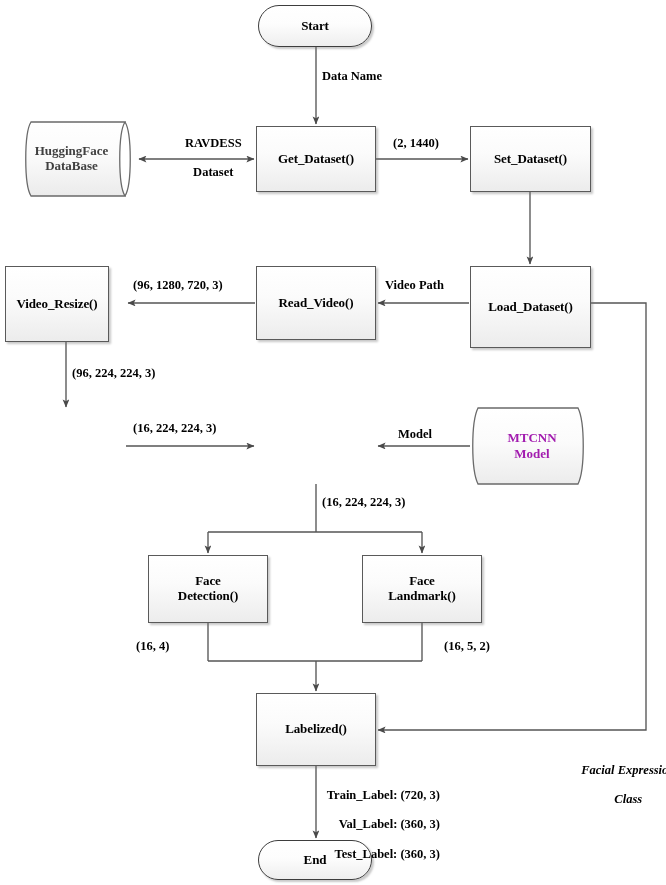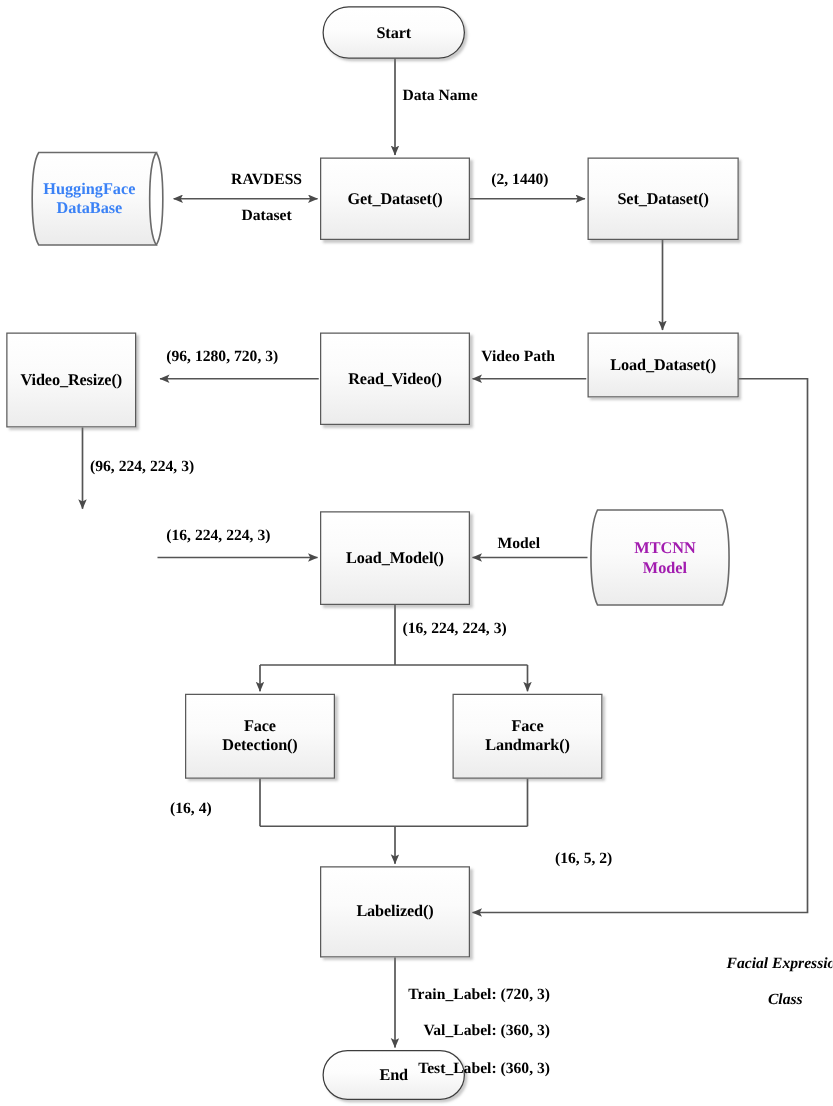--- a/index.html
+++ b/index.html
@@ -48,21 +48,21 @@
   .db-wrap svg { position: absolute; left: 0; top: 0; overflow: visible; }
   .db-label {
     position: absolute;
     left: 0; top: 0;
     width: 100%; height: 100%;
     display: flex; align-items: center; justify-content: center;
     text-align: center;
     font-weight: bold;
     font-size: 13px;
     line-height: 1.15;
-    color: #3b82f6;
+    color: #404040;
     padding-right: 14px;
     box-sizing: border-box;
   }
   
   .doc-wrap { position: absolute; }
   .doc-wrap svg { position: absolute; left: 0; top: 0; overflow: visible; }
   .doc-label {
     position: absolute;
     left: 0; top: 0;
     width: 100%; height: 100%;
@@ -167,36 +167,33 @@
   </div>
 
   <div class="node proc" style="left:256px; top:126px; width:120px; height:66px;">
     <span>Get_Dataset()</span>
   </div>
 
   <div class="node proc" style="left:470px; top:126px; width:121px; height:66px;">
     <span>Set_Dataset()</span>
   </div>
 
-  <div class="node proc" style="left:470px; top:266px; width:121px; height:52px;">
+  <div class="node proc" style="left:470px; top:266px; width:121px; height:82px;">
     <span>Load_Dataset()</span>
   </div>
 
   <div class="node proc" style="left:256px; top:266px; width:120px; height:74px;">
     <span>Read_Video()</span>
   </div>
 
   <div class="node proc" style="left:5px; top:266px; width:104px; height:76px;justify-content:center;">
     <span>Video_Resize()</span>
   </div>
 
 
-  <div class="node proc" style="left:256px; top:409px; width:120px; height:75px;">
-    <span>Load_Model()</span>
-  </div>
 
   <div class="doc-wrap" style="left:468px; top:406px; width:128px; height:80px;">
     <svg width="128" height="80" viewBox="0 0 128 80" xmlns="http://www.w3.org/2000/svg">
       <defs>
         <linearGradient id="docg" x1="0" y1="0" x2="0" y2="1">
           <stop offset="0%" stop-color="#ffffff"></stop>
           <stop offset="45%" stop-color="#fbfbfb"></stop>
           <stop offset="100%" stop-color="#ececec"></stop>
         </linearGradient>
       </defs>
@@ -249,21 +246,21 @@
   <div class="elabel" style="left:72px; top:366px;">(96, 224, 224, 3)</div>
 
   <div class="elabel" style="left:133px; top:421px;">(16, 224, 224, 3)</div>
 
   <div class="elabel" style="left:398px; top:427px;">Model</div>
 
   <div class="elabel" style="left:322px; top:495px;">(16, 224, 224, 3)</div>
 
   <div class="elabel" style="left:136px; top:639px;">(16, 4)</div>
 
-  <div class="elabel" style="left:444px; top:639px;margin-top:40px;">(16, 5, 2)</div>
+  <div class="elabel" style="left:444px; top:639px;">(16, 5, 2)</div>
 
   <div class="elabel c" style="left:554px; top:748px; width:136px;font-style:italic;">
     <span>Facial Expression</span><br>
     <span>Class</span>
   </div>
 
   <div class="elabel r" style="left:190px; top:773px; width:250px;">
     <span>Train_Label: (720, 3)</span><br>
     <span>Val_Label: (360, 3)</span><br>
     <span>Test_Label: (360, 3)</span>

